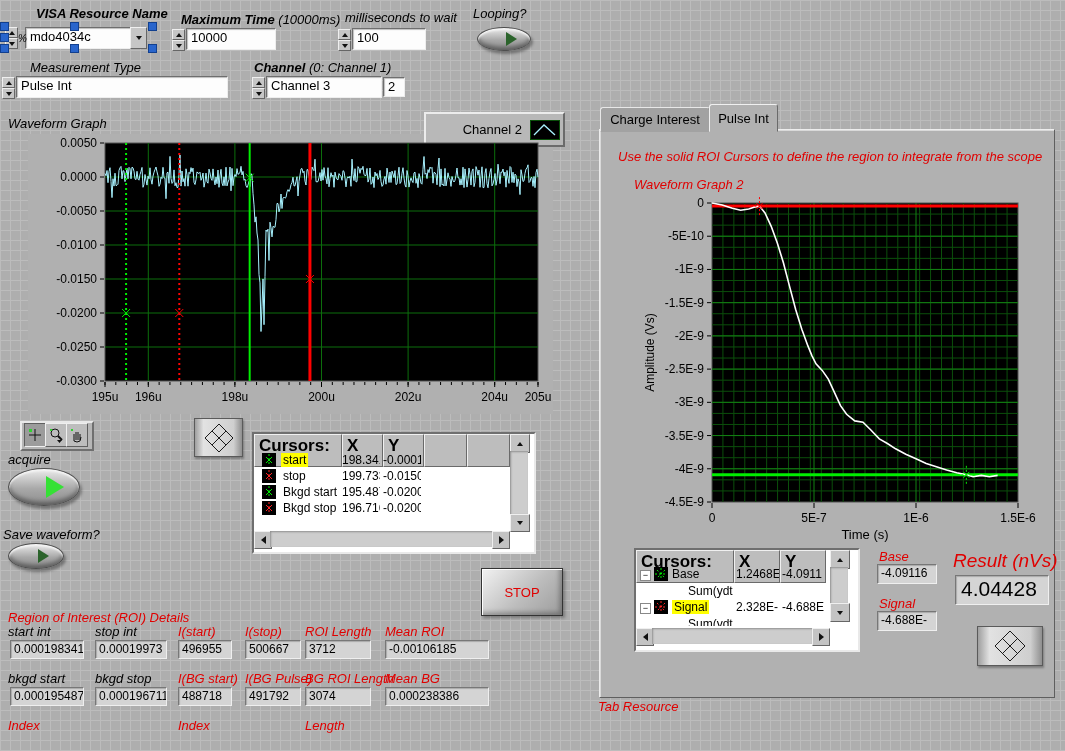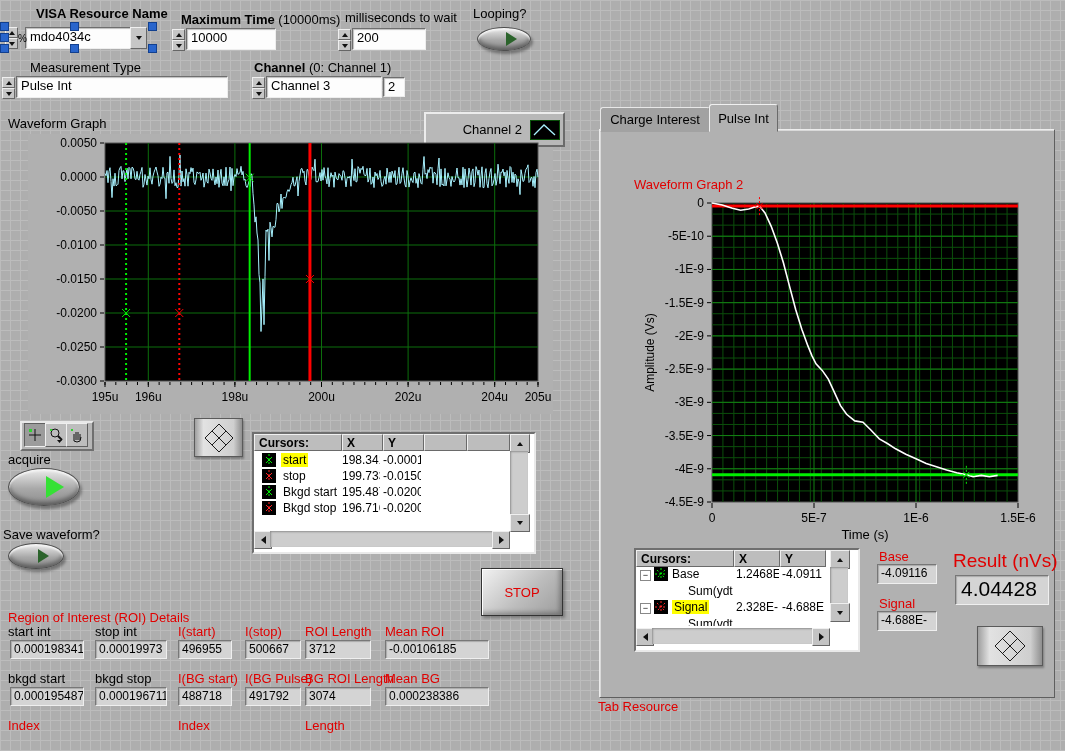--- a/index.html
+++ b/index.html
@@ -2,43 +2,43 @@
 <html><head>
 <meta charset="utf-8">
 <style>
   html,body{margin:0;padding:0;}
   #panel{position:relative;width:1065px;height:751px;overflow:hidden;
     background-color:#aeaeae;
     background-image:linear-gradient(#bcbcbc 1px,transparent 1px),linear-gradient(90deg,#bcbcbc 1px,transparent 1px);
     background-size:10px 10px;
     font-family:"Liberation Sans",sans-serif;color:#000;}
   .abs{position:absolute;}
-  .lbl{position:absolute;font-size:13px;white-space:nowrap;line-height:15px;}
+  .lbl{position:absolute;font-size:13px;white-space:nowrap;line-height:15px;font-style:italic;}
   .bold{font-weight:bold;}
   .red{color:#e00000;}
   .solid{background:#b0b0b0;}
   .field{position:absolute;background:#fdfdfd;border:1px solid;border-color:#6e6e6e #eee #eee #6e6e6e;
     box-shadow:inset 1px 1px 1px rgba(0,0,0,.25);font-size:13px;padding:1px 4px;white-space:nowrap;overflow:hidden;}
   .ind{position:absolute;background:#d4d4d4;border:1px solid;border-color:#777 #efefef #efefef #777;
     box-shadow:inset 1px 1px 1px rgba(0,0,0,.2);font-size:12px;padding:1px 3px;white-space:nowrap;overflow:hidden;}
   .raisedbox{border:2px solid;border-color:#e9e9e9 #6f6f6f #6f6f6f #e9e9e9;background:#b6b6b6;}
   .sunkbox{border:2px solid;border-color:#6f6f6f #e9e9e9 #e9e9e9 #6f6f6f;}
   .spin{position:absolute;width:13px;height:22px;}
   .sb{height:9px;background:#c6c6c6;border:1px solid;border-color:#efefef #666 #666 #efefef;display:flex;align-items:center;justify-content:center;}
   .tri-up{width:0;height:0;border-left:3px solid transparent;border-right:3px solid transparent;border-bottom:4px solid #111;}
   .tri-dn{width:0;height:0;border-left:3px solid transparent;border-right:3px solid transparent;border-top:4px solid #111;}
   .tri-l{width:0;height:0;border-top:4px solid transparent;border-bottom:4px solid transparent;border-right:5px solid #111;}
   .tri-r{width:0;height:0;border-top:4px solid transparent;border-bottom:4px solid transparent;border-left:5px solid #111;}
   .oval{position:absolute;border-radius:50%;border:1px solid #4e4e4e;
     background:linear-gradient(180deg,#ececec,#a8a8a8 55%,#8d8d8d);
     box-shadow:inset 0 2px 2px #f5f5f5,inset 0 -3px 4px rgba(0,0,0,.35),2px 3px 3px rgba(0,0,0,.35);
     display:flex;align-items:center;justify-content:center;}
   .handle{position:absolute;width:7px;height:7px;background:#2965cc;border:1px solid #12408f;}
-  .hdrcell{position:absolute;height:17px;background:#bdbdbd;border:1px solid;border-color:#f0f0f0 #6a6a6a #6a6a6a #f0f0f0;
-    font-size:12px;font-weight:bold;padding:1px 4px;box-sizing:border-box;white-space:nowrap;overflow:hidden;}
+  .hdrcell{position:absolute;height:33px;background:#bdbdbd;border:1px solid;border-color:#f0f0f0 #6a6a6a #6a6a6a #f0f0f0;
+    font-size:17px;font-weight:bold;padding:1px 4px;box-sizing:border-box;white-space:nowrap;overflow:hidden;}
   .cellv{position:absolute;font-size:12px;white-space:nowrap;overflow:hidden;}
   .sbtn{position:absolute;background:#c3c3c3;border:1px solid;border-color:#efefef #666 #666 #efefef;display:flex;align-items:center;justify-content:center;}
   .strack{position:absolute;background:#cdcdcd;box-shadow:inset 1px 1px 2px rgba(0,0,0,.3);}
   .hl{background:#ffff00;padding:16px 2px;}
   .tabinactive{position:absolute;background:#a2a2a2;border:1px solid;border-color:#e8e8e8 #6a6a6a transparent #e8e8e8;
     border-radius:3px 3px 0 0;font-size:13px;display:flex;align-items:center;justify-content:center;}
   .tabactive{position:absolute;background:#b1b1b1;border:1px solid;border-color:#f0f0f0 #6a6a6a transparent #f0f0f0;
     border-radius:3px 3px 0 0;font-size:13px;display:flex;align-items:center;justify-content:center;z-index:3;}
   .legendplate{position:absolute;background:#b8b8b8;border:2px solid;border-color:#ececec #6b6b6b #6b6b6b #ececec;
     display:flex;align-items:center;justify-content:flex-end;gap:8px;font-size:13px;padding:0 3px;box-sizing:border-box;}
@@ -89,21 +89,21 @@
 
   <div class="lbl" style="left:345px;top:10px">milliseconds to wait</div>
   <div class="spin" style="left:338px;top:29px">
     <div class="sb">
         <div class="tri-up"></div>
       </div>
       <div class="sb">
         <div class="tri-dn"></div>
       </div>
   </div>
-  <div class="field" style="left:352px;top:28px;width:64px;height:18px">200</div>
+  <div class="field" style="left:352px;top:28px;width:64px;height:18px">100</div>
 
   <div class="lbl" style="left:473px;top:6px">Looping?</div>
   <div class="oval" style="left:477px;top:27px;width:52px;height:22px">
     <div style="width:0;height:0;border-top:7px solid transparent;border-bottom:7px solid transparent;border-left:11px solid #2b632b;margin-left:14px"></div>
   </div>
 
   <div class="lbl" style="left:30px;top:60px">Measurement Type</div>
   <div class="spin" style="left:2px;top:77px">
     <div class="sb">
         <div class="tri-up"></div>
@@ -350,20 +350,21 @@
   <div class="ind" style="left:245px;top:687px;width:48px;height:15px">491792</div>
   <div class="ind" style="left:305px;top:687px;width:58px;height:15px">3074</div>
   <div class="ind" style="left:385px;top:687px;width:96px;height:15px">0.000238386</div>
   <div class="lbl red" style="left:8px;top:718px">Index</div>
   <div class="lbl red" style="left:178px;top:718px">Index</div>
   <div class="lbl red" style="left:305px;top:718px">Length</div>
 
   <div class="abs" style="left:599px;top:129px;width:454px;height:567px;background:#b1b1b1;border:1px solid;border-color:#ededed #5f5f5f #5f5f5f #ededed;box-shadow:inset 1px 1px 0 #d9d9d9"></div>
   <div class="tabinactive" style="left:600px;top:107px;width:108px;height:23px">Charge Interest</div>
   <div class="tabactive" style="left:709px;top:104px;width:67px;height:26px">Pulse Int</div>
+  <div class="lbl red" style="left:618px;top:149px">Use the solid ROI Cursors to define the region to integrate from the scope</div>
   <div class="lbl red" style="left:634px;top:177px">Waveform Graph 2</div>
   <svg id="right-graph-svg" class="abs" style="left:640px;top:194px" width="405" height="350">
       <rect x="72" y="9" width="306" height="299" fill="#000" stroke="#555"></rect>
       <line x1="82.92857142857143" y1="9" x2="82.92857142857143" y2="308" stroke="#0b4f0b"></line>
       <line x1="93.85714285714286" y1="9" x2="93.85714285714286" y2="308" stroke="#0b4f0b"></line>
       <line x1="104.78571428571428" y1="9" x2="104.78571428571428" y2="308" stroke="#0b4f0b"></line>
       <line x1="115.71428571428572" y1="9" x2="115.71428571428572" y2="308" stroke="#0b4f0b"></line>
       <line x1="126.64285714285714" y1="9" x2="126.64285714285714" y2="308" stroke="#0b4f0b"></line>
       <line x1="137.57142857142856" y1="9" x2="137.57142857142856" y2="308" stroke="#0b4f0b"></line>
       <line x1="148.5" y1="9" x2="148.5" y2="308" stroke="#0b4f0b"></line>

